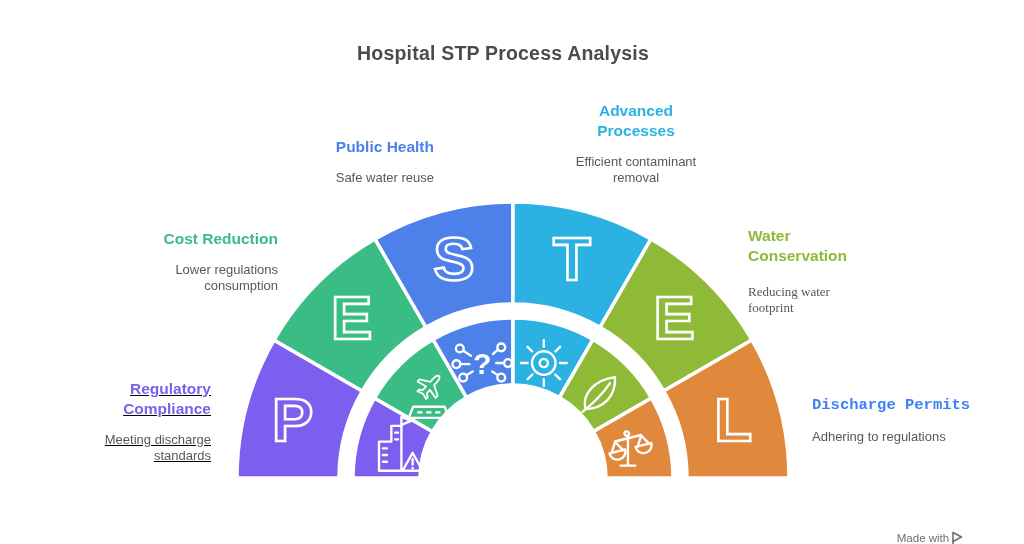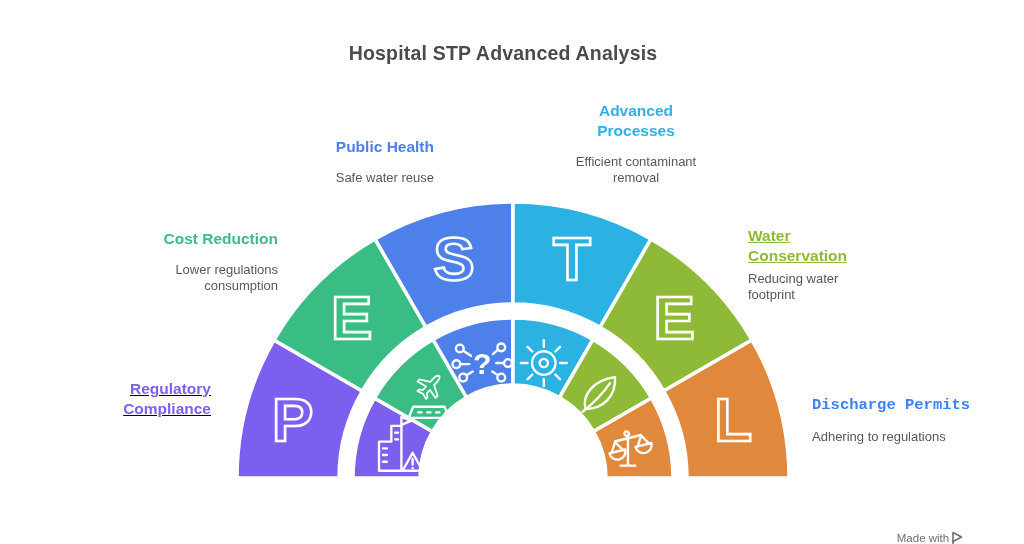--- a/index.html
+++ b/index.html
@@ -13,34 +13,34 @@
   }
   #arch-svg{position:absolute;left:0;top:0;}
   .label{position:absolute;}
   .lbl-title{font-size:15.5px;font-weight:bold;line-height:1.28;white-space:pre-line;}
   .lbl-desc{font-size:13px;color:#57585a;line-height:1.25;white-space:pre-line;margin-top:13px;}
   .lbl-0{top:379px;right:813px;width:170px;text-align:right;text-decoration:underline;}
   .lbl-1{top:229px;right:746px;width:180px;text-align:right;}
   .lbl-2{top:137px;right:590px;width:190px;text-align:right;}
   .lbl-3{top:101px;left:556px;width:160px;text-align:center;}
   .lbl-4{top:226px;left:748px;width:125px;text-align:left;}
-  .lbl-4 .lbl-desc{margin-top:5px;}
+  .lbl-4 .lbl-desc{margin-top:18px;font-family:Liberation Serif, serif;}
   .lbl-5{top:396px;left:812px;width:190px;text-align:left;}
   .watermark{
     position:absolute;top:508px;right:24px;display:flex;align-items:center;gap:1px;
     font-size:11.5px;color:#6f6f70;text-decoration:none;
   }
   .wm-prefix{font-weight:500;}
   .wm-brand{font-weight:normal;margin-top:47px;}
   .wm-logo{display:inline-block;line-height:0;}
 </style>
 </head>
 <body>
 
-<div class="title">Hospital STP Advanced Analysis</div>
+<div class="title">Hospital STP Process Analysis</div>
 
 <svg id="arch-svg" width="1024" height="544" viewBox="0 0 1024 544">
     <path d="M 237.00 478.00 A 276 276 0 0 1 273.98 340.00 L 362.31 391.00 A 174 174 0 0 0 339.00 478.00 Z" fill="#7C5FEE" stroke="#ffffff" stroke-width="3.5"></path>
     <path d="M 353.00 478.00 A 160 160 0 0 1 374.44 398.00 L 432.46 431.50 A 93 93 0 0 0 420.00 478.00 Z" fill="#7C5FEE" stroke="#ffffff" stroke-width="3.5"></path>
     <text x="292.77" y="440.99" text-anchor="middle" font-size="62" font-weight="bold" font-family="&quot;Liberation Sans&quot;, sans-serif" fill="none" stroke="#ffffff" stroke-width="2.6">P</text>
     <g transform="translate(398.05,447.20) scale(1.12)" fill="none" stroke="#ffffff" stroke-width="2.1" stroke-linecap="round" stroke-linejoin="round">
       <path d="M-17,21 L-17,-5 L-6,-5 L-6,-19 L3,-19 L3,21 Z"></path>
       <path d="M-13.5,1 h3.5 M-13.5,7 h3.5 M-13.5,13 h3.5"></path>
       <path d="M-2.5,-13 h2.5 M-2.5,-7 h2.5"></path>
       <path d="M3,-19 L3,-27 L11.5,-23.5 L3,-20"></path>
@@ -100,20 +100,22 @@
         <path d="M-19.3,1.2 A 7.3,7.3 0 0 0 -4.7,1.2 Z"></path>
         <path d="M12,-7.5 L6.7,1.2 M12,-7.5 L17.3,1.2"></path>
         <path d="M4.7,1.2 A 7.3,7.3 0 0 0 19.3,1.2 Z"></path>
       </g>
     </g>
   </svg>
 
 <div class="label lbl-0">
   <div class="lbl-title" style="color: rgb(124, 95, 238);">Regulatory
 Compliance</div>
+  <div class="lbl-desc">Meeting discharge
+standards</div>
 </div>
 
 <div class="label lbl-1">
   <div class="lbl-title" style="color: rgb(58, 188, 133);">Cost Reduction</div>
   <div class="lbl-desc">Lower regulations
 consumption</div>
 </div>
 
 <div class="label lbl-2">
   <div class="lbl-title" style="color: rgb(78, 128, 233);">Public Health</div>
@@ -121,21 +123,21 @@
 </div>
 
 <div class="label lbl-3">
   <div class="lbl-title" style="color: rgb(44, 177, 227);">Advanced
 Processes</div>
   <div class="lbl-desc">Efficient contaminant
 removal</div>
 </div>
 
 <div class="label lbl-4">
-  <div class="lbl-title" style="color: rgb(143, 186, 56); text-decoration: underline;">Water
+  <div class="lbl-title" style="color: rgb(143, 186, 56);">Water
 Conservation</div>
   <div class="lbl-desc">Reducing water footprint</div>
 </div>
 
 <div class="label lbl-5">
   <div class="lbl-title" style="color: #3b82f6; font-family: Liberation Mono, monospace;">Discharge Permits</div>
   <div class="lbl-desc">Adhering to regulations</div>
 </div>
 
 <a class="watermark">

